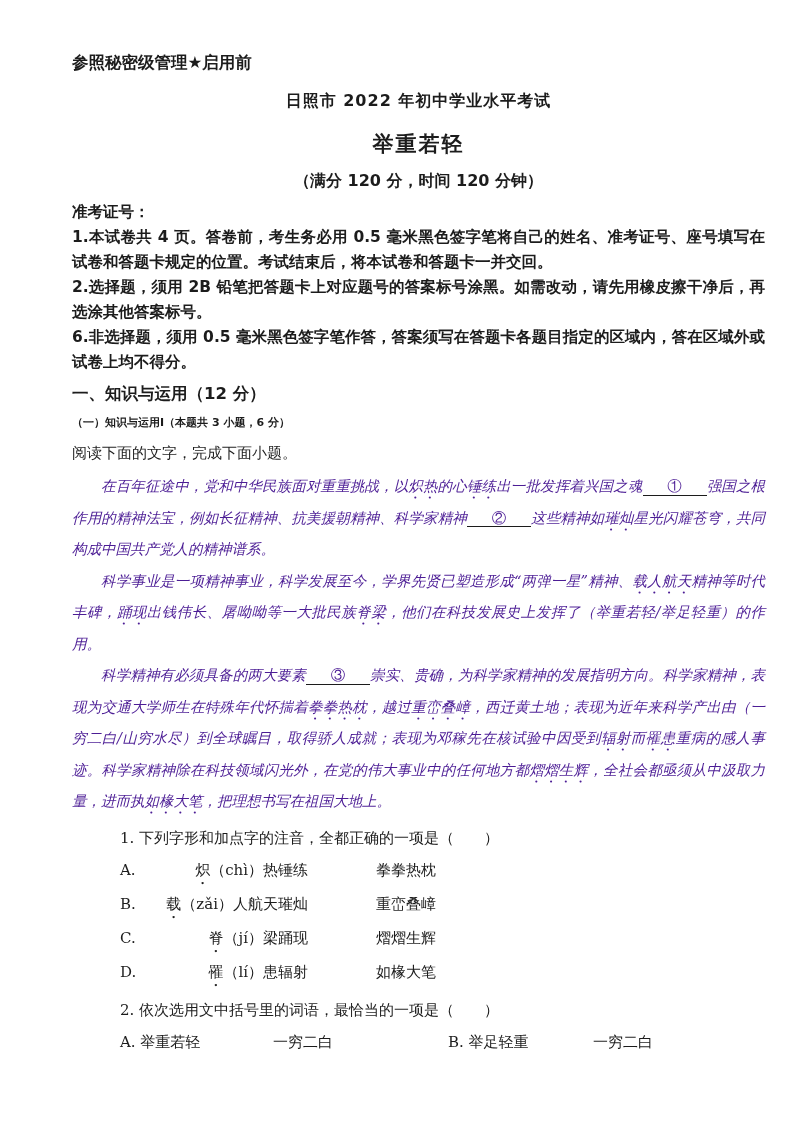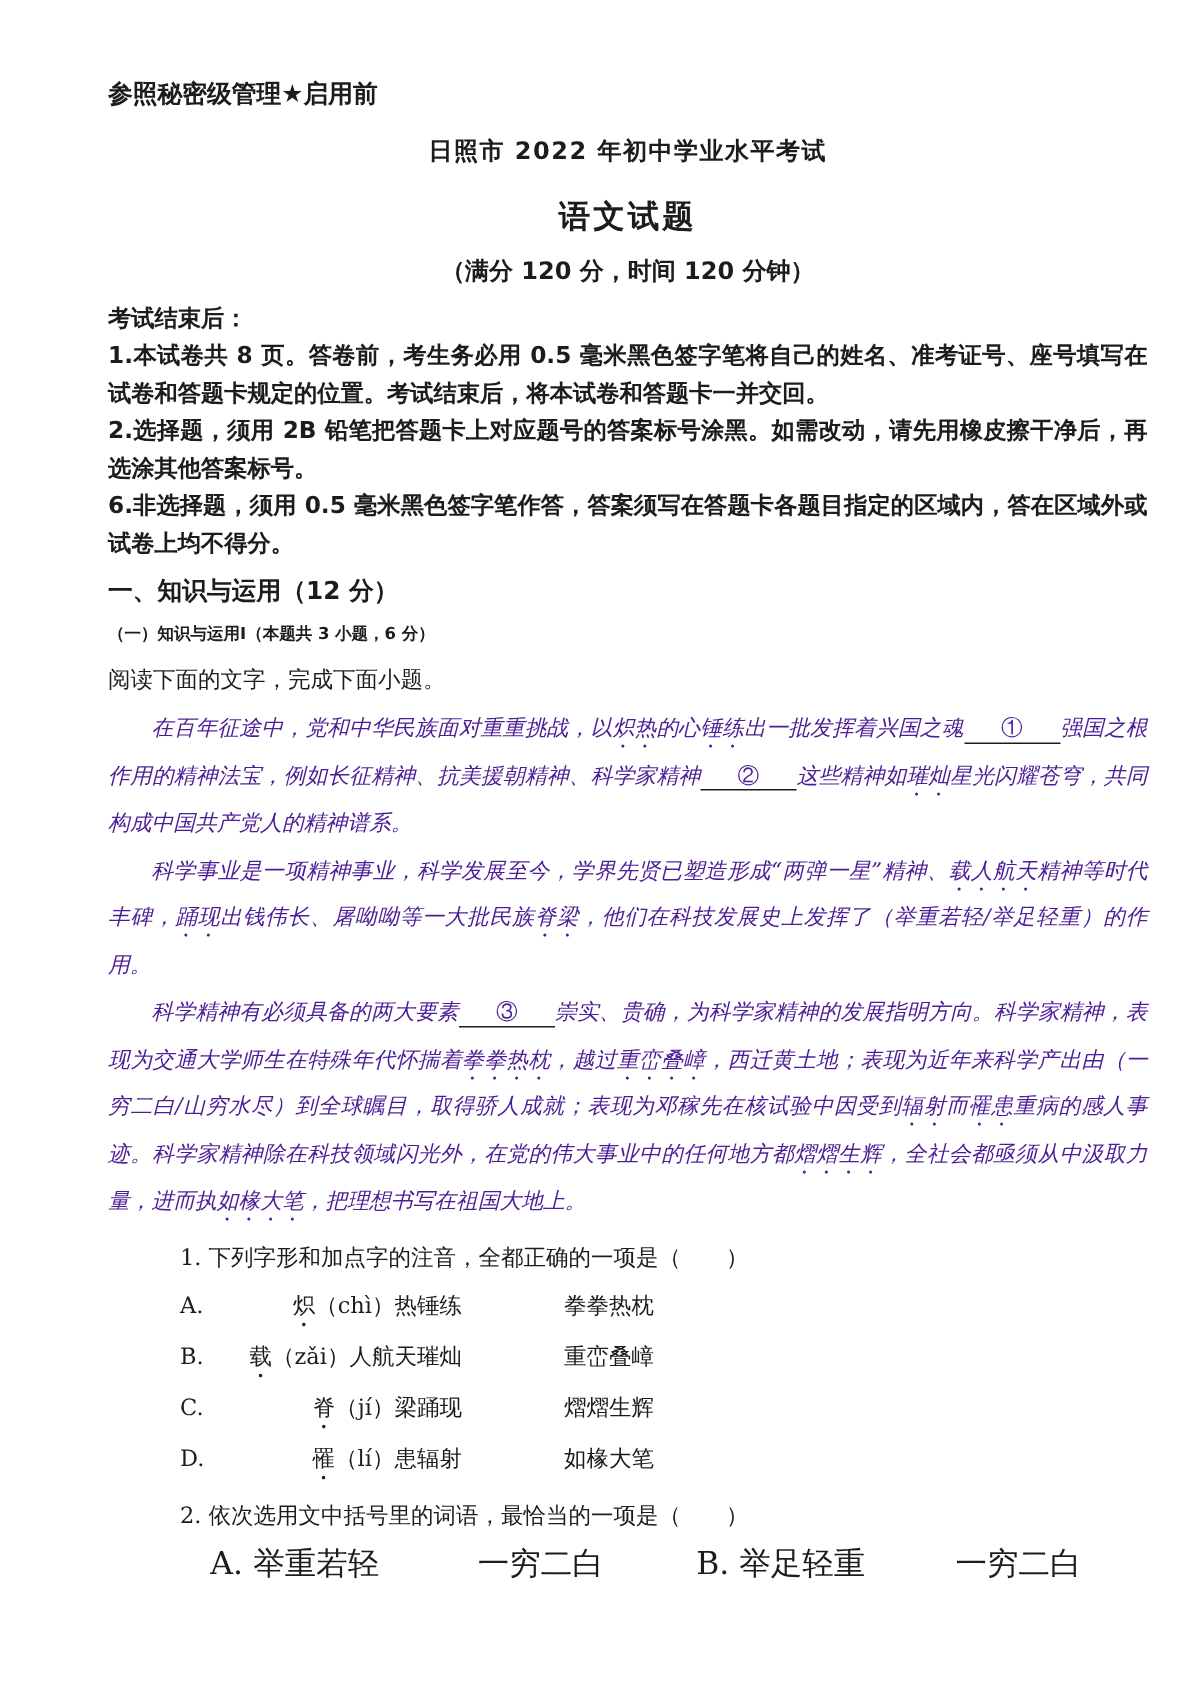--- a/index.html
+++ b/index.html
@@ -53,40 +53,40 @@
   }
 
   .question{margin-top:4px;}
   .q-stem{font-size:15px;line-height:32px;margin:0;}
   .opt-row{display:flex;font-size:15px;line-height:32px;}
   .opt-label{width:27px;flex:0 0 auto;}
   .opt-c1{width:131px;flex:0 0 auto;text-align:right;}
   .opt-c2{width:98px;flex:0 0 auto;}
   .opt-c3{flex:1 1 auto;}
 
-  .q2-row{display:flex;font-size:21px;line-height:32px;text-align:center;}
+  .q2-row{display:flex;font-size:15px;line-height:32px;}
   .q2-cell1{width:153px;flex:0 0 auto;}
   .q2-cell2{width:175px;flex:0 0 auto;}
   .q2-cell3{width:145px;flex:0 0 auto;}
   .q2-cell4{flex:1 1 auto;}
 </style>
 </head>
 <body>
 
 <div class="page">
 
   <div class="security hei">参照秘密级管理★启用前</div>
 
   <h1 class="title hei">日照市 2022 年初中学业水平考试</h1>
-  <h2 class="subject hei">语文试题</h2>
+  <h2 class="subject hei">举重若轻</h2>
   <div class="score-time hei">（满分 120 分，时间 120 分钟）</div>
 
   <div class="notes hei">
-    <p>考试结束后：</p>
-    <p>1.本试卷共 8 页。答卷前，考生务必用 0.5 毫米黑色签字笔将自己的姓名、准考证号、座号填写在试卷和答题卡规定的位置。考试结束后，将本试卷和答题卡一并交回。</p>
+    <p>准考证号：</p>
+    <p>1.本试卷共 4 页。答卷前，考生务必用 0.5 毫米黑色签字笔将自己的姓名、准考证号、座号填写在试卷和答题卡规定的位置。考试结束后，将本试卷和答题卡一并交回。</p>
     <p>2.选择题，须用 2B 铅笔把答题卡上对应题号的答案标号涂黑。如需改动，请先用橡皮擦干净后，再选涂其他答案标号。</p>
     <p>6.非选择题，须用 0.5 毫米黑色签字笔作答，答案须写在答题卡各题目指定的区域内，答在区域外或试卷上均不得分。</p>
   </div>
 
   <div class="sec-heading hei">一、知识与运用（12 分）</div>
   <div class="sub-heading hei">（一）知识与运用Ⅰ（本题共 3 小题，6 分）</div>
   <div class="intro song">阅读下面的文字，完成下面小题。</div>
 
   <div class="passage kai">
     <p>在百年征途中，党和中华民族面对重重挑战，以<span class="em-dot">炽热</span>的心<span class="em-dot">锤练</span>出一批发挥着兴国之魂<span class="blank">①</span>强国之根作用的精神法宝，例如长征精神、抗美援朝精神、科学家精神<span class="blank">②</span>这些精神如<span class="em-dot">璀灿</span>星光闪耀苍穹，共同构成中国共产党人的精神谱系。</p>

